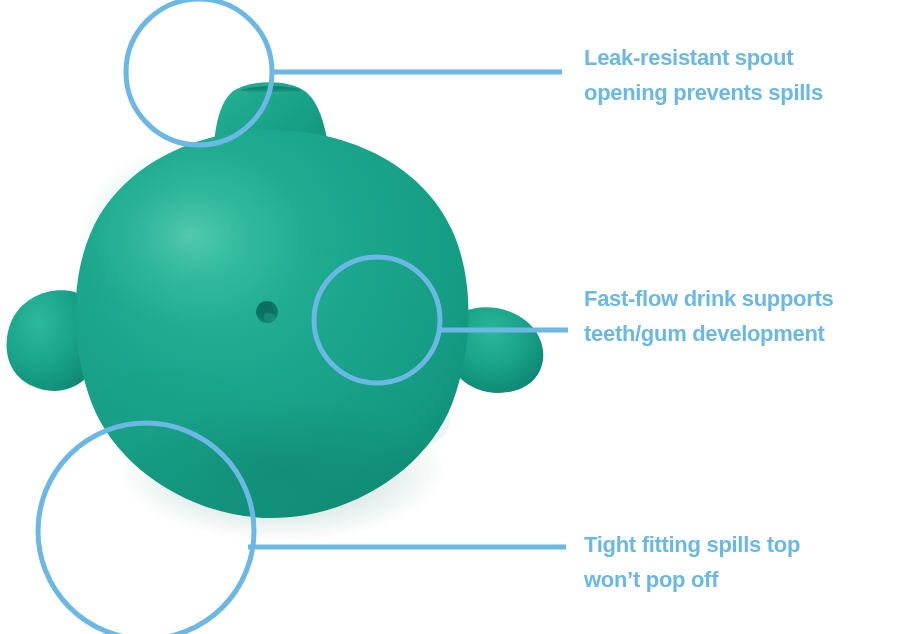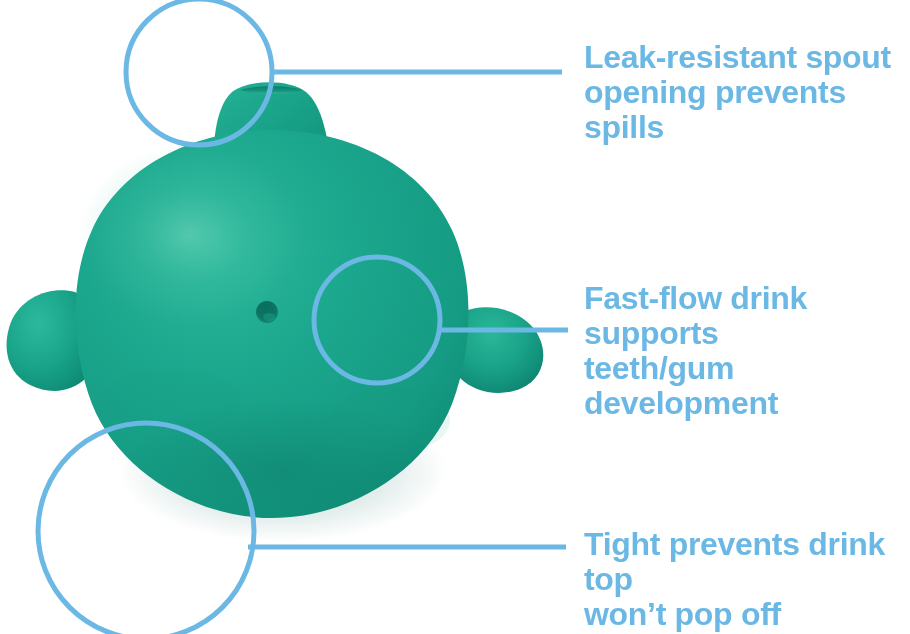--- a/index.html
+++ b/index.html
@@ -39,21 +39,21 @@
     width: 910px;
     height: 634px;
     pointer-events: none;
   }
 
   
   .callout-text {
     position: absolute;
     font-family: "Liberation Sans", sans-serif;
     font-weight: bold;
-    font-size: 32px;
+    font-size: 22px;
     line-height: 35px;
     letter-spacing: -0.3px;
     color: #6cb8e4;
     white-space: pre-line;
   }
   #callout-text-1 { left: 584px; top: 40px; width: 322px; }
   #callout-text-2 { left: 584px; top: 281px; width: 326px; }
   #callout-text-3 { left: 584px; top: 527px; width: 322px; }
 </style>
 </head>
@@ -185,16 +185,16 @@
       <line x1="248" y1="547" x2="566" y2="547" stroke="#6cb8e4" stroke-width="5"></line>
     </g>
   </svg>
 
   <div class="callout-text" id="callout-text-1">Leak-resistant spout
 opening prevents spills</div>
 
   <div class="callout-text" id="callout-text-2">Fast-flow drink supports
 teeth/gum development</div>
 
-  <div class="callout-text" id="callout-text-3">Tight prevents drink top
+  <div class="callout-text" id="callout-text-3">Tight fitting spills top
 won’t pop off</div>
 
 </div>
 
 </body></html>

